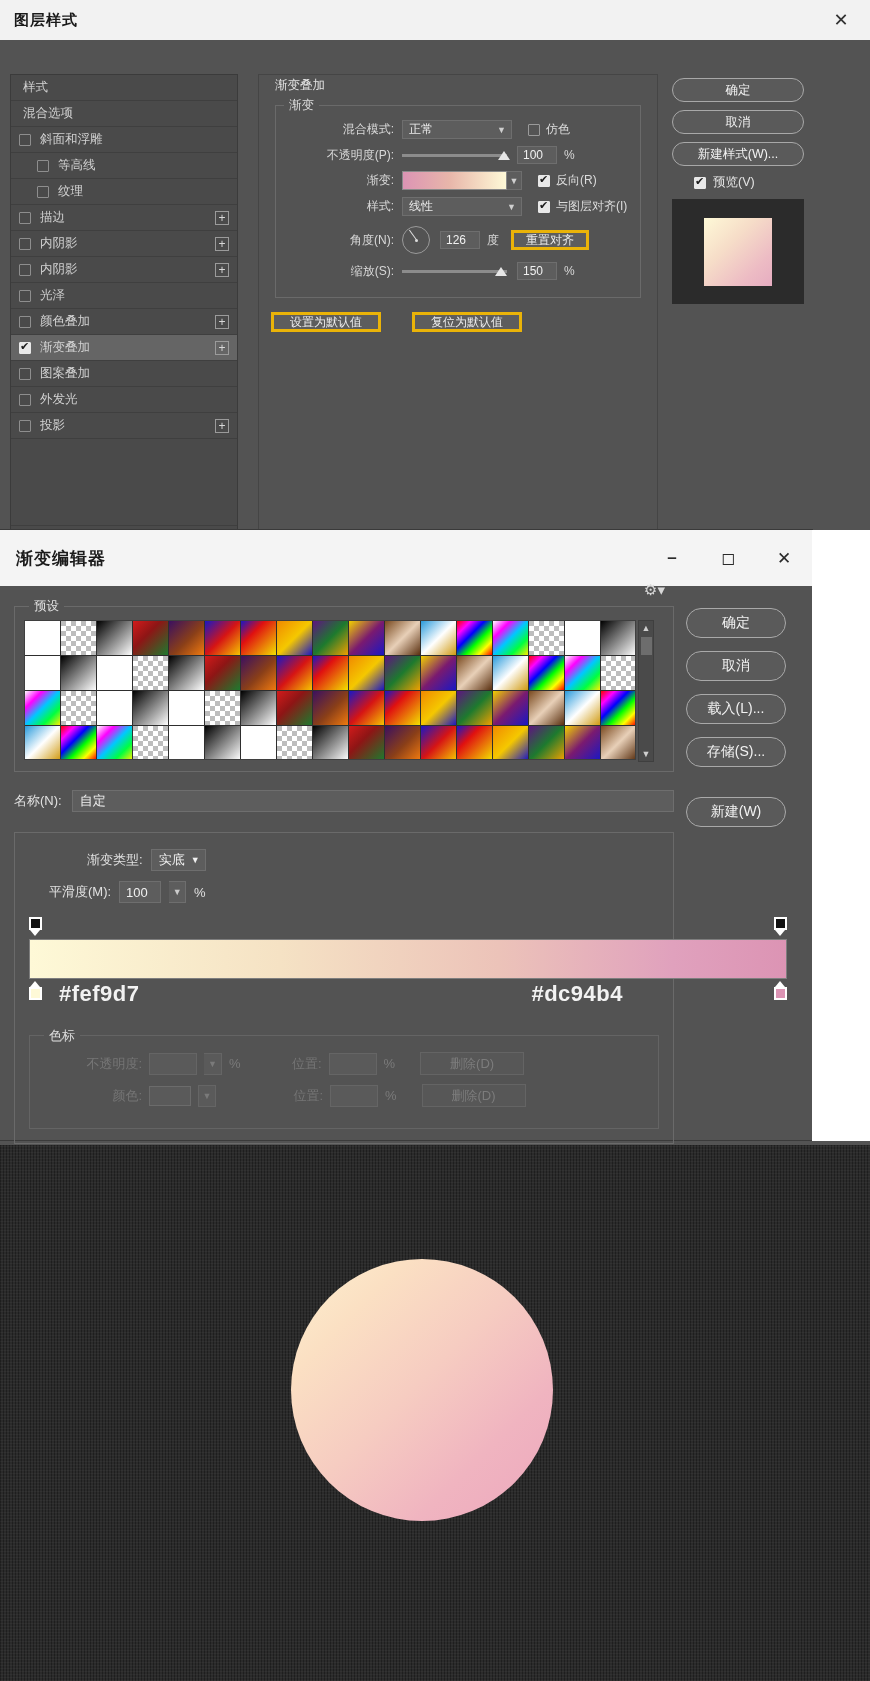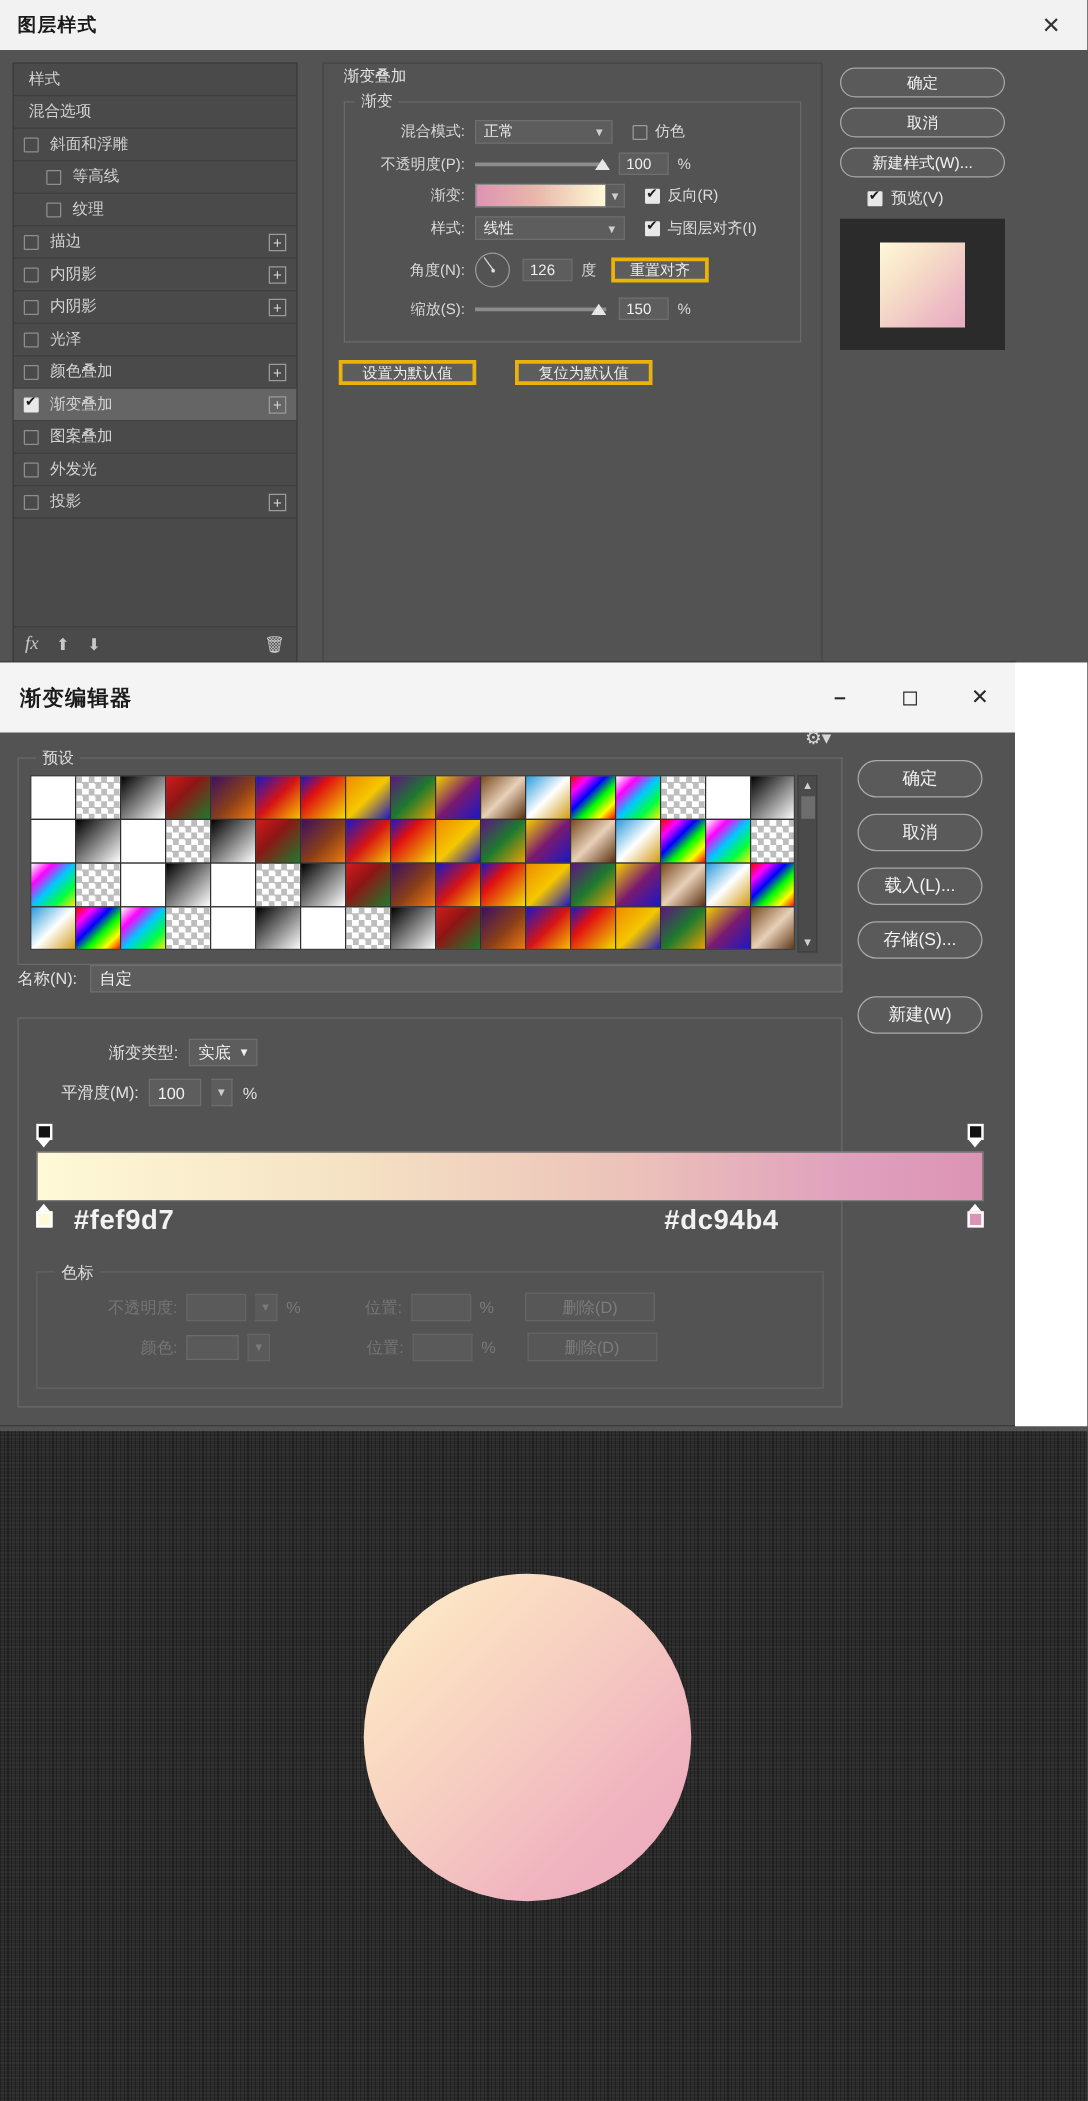--- a/index.html
+++ b/index.html
@@ -20,21 +20,21 @@
   .ls-titlebar {
     height: 40px; background: #f2f2f2; color: #1a1a1a;
     display: flex; align-items: center; padding: 0 14px;
     font-size: 15px; font-weight: bold;
   }
   .ls-title-text { flex: 1; letter-spacing: 1px; }
   .ls-close {
     width: 30px; height: 30px; display: flex; align-items: center; justify-content: center;
     font-size: 18px; color: #333; cursor: pointer;
   }
-  .ls-body { position: relative; height: 490px; padding: 10px 10px 0 10px; display: flex; }
+  .ls-body { position: relative; height: 490px; padding: 10px 10px 0 10px; display: flex; margin-top: 24px; }
 
   
   .ls-sidebar {
     width: 228px; background: #4a4a4a; border: 1px solid #3b3b3b;
     display: flex; flex-direction: column;
   }
   .ls-list { flex: 1; }
   .ls-row {
     height: 26px; display: flex; align-items: center;
     border-bottom: 1px solid #3f3f3f; padding: 0 8px;
@@ -63,21 +63,21 @@
   }
   .ls-footer .fx { font-style: italic; font-family: "Liberation Serif", serif; font-size: 15px; }
   .ls-footer .spacer { flex: 1; }
 
   
   .ls-main {
     width: 400px; margin-left: 20px; background: #535353;
     border: 1px solid #454545; position: relative;
     padding: 10px 12px;
   }
-  .fieldset { border: 1px solid #6a6a6a; margin: 10px 4px 0 4px; padding: 8px 6px 10px 0; position: relative; }
+  .fieldset { border: 1px solid #6a6a6a; margin: 10px 4px 0 4px; padding: 8px 6px 10px 22px; position: relative; }
   .fieldset > .legend {
     position: absolute; top: -9px; left: 8px; background: #535353;
     padding: 0 5px; font-size: 12.5px; color: #dcdcdc;
   }
   .sect-title {
     position: absolute; top: 2px; left: 16px; font-size: 12.5px; color: #e2e2e2;
   }
   .frm-row { display: flex; align-items: center; margin-bottom: 7px; }
   .frm-label { width: 104px; text-align: right; padding-right: 8px; font-size: 12px; color: #d8d8d8; }
   .select {
@@ -178,21 +178,21 @@
     border: 1px solid #3f3f3f; overflow: hidden; background: #555;
   }
   .preset-cell { width: 36px; height: 35px; border-right: 1px solid #2e2e2e; border-bottom: 1px solid #2e2e2e; }
   .ge-scroll {
     width: 16px; height: 142px; background: #4a4a4a; border: 1px solid #3f3f3f;
     margin-left: 2px; display: flex; flex-direction: column; align-items: center;
     justify-content: space-between; padding: 2px 0; position: relative;
   }
   .ge-scroll .arrow { font-size: 9px; color: #cfcfcf; }
   .ge-scroll .handle { position: absolute; top: 16px; left: 2px; width: 11px; height: 18px; background: #6d6d6d; }
-  .name-row { display: flex; align-items: center; gap: 10px; }
+  .name-row { display: flex; align-items: center; margin-top: 18px; gap: 10px; }
   .name-label { font-size: 13px; color: #e0e0e0; }
   .name-input {
     flex: 1; height: 22px; background: #5d5d5d; border: 1px solid #6e6e6e; color: #f0f0f0;
     font-size: 13px; display: flex; align-items: center; padding-left: 7px;
   }
   .type-fs { border: 1px solid #6a6a6a; margin-top: 20px; padding: 16px 14px 14px 14px; position: relative; }
   .gtype-row { display: flex; align-items: center; gap: 8px; margin-bottom: 10px; padding-left: 58px; }
   .gtype-label { font-size: 13px; color: #e0e0e0; }
   .gtype-select {
     height: 22px; background: #5d5d5d; border: 1px solid #6e6e6e; color: #f0f0f0;

